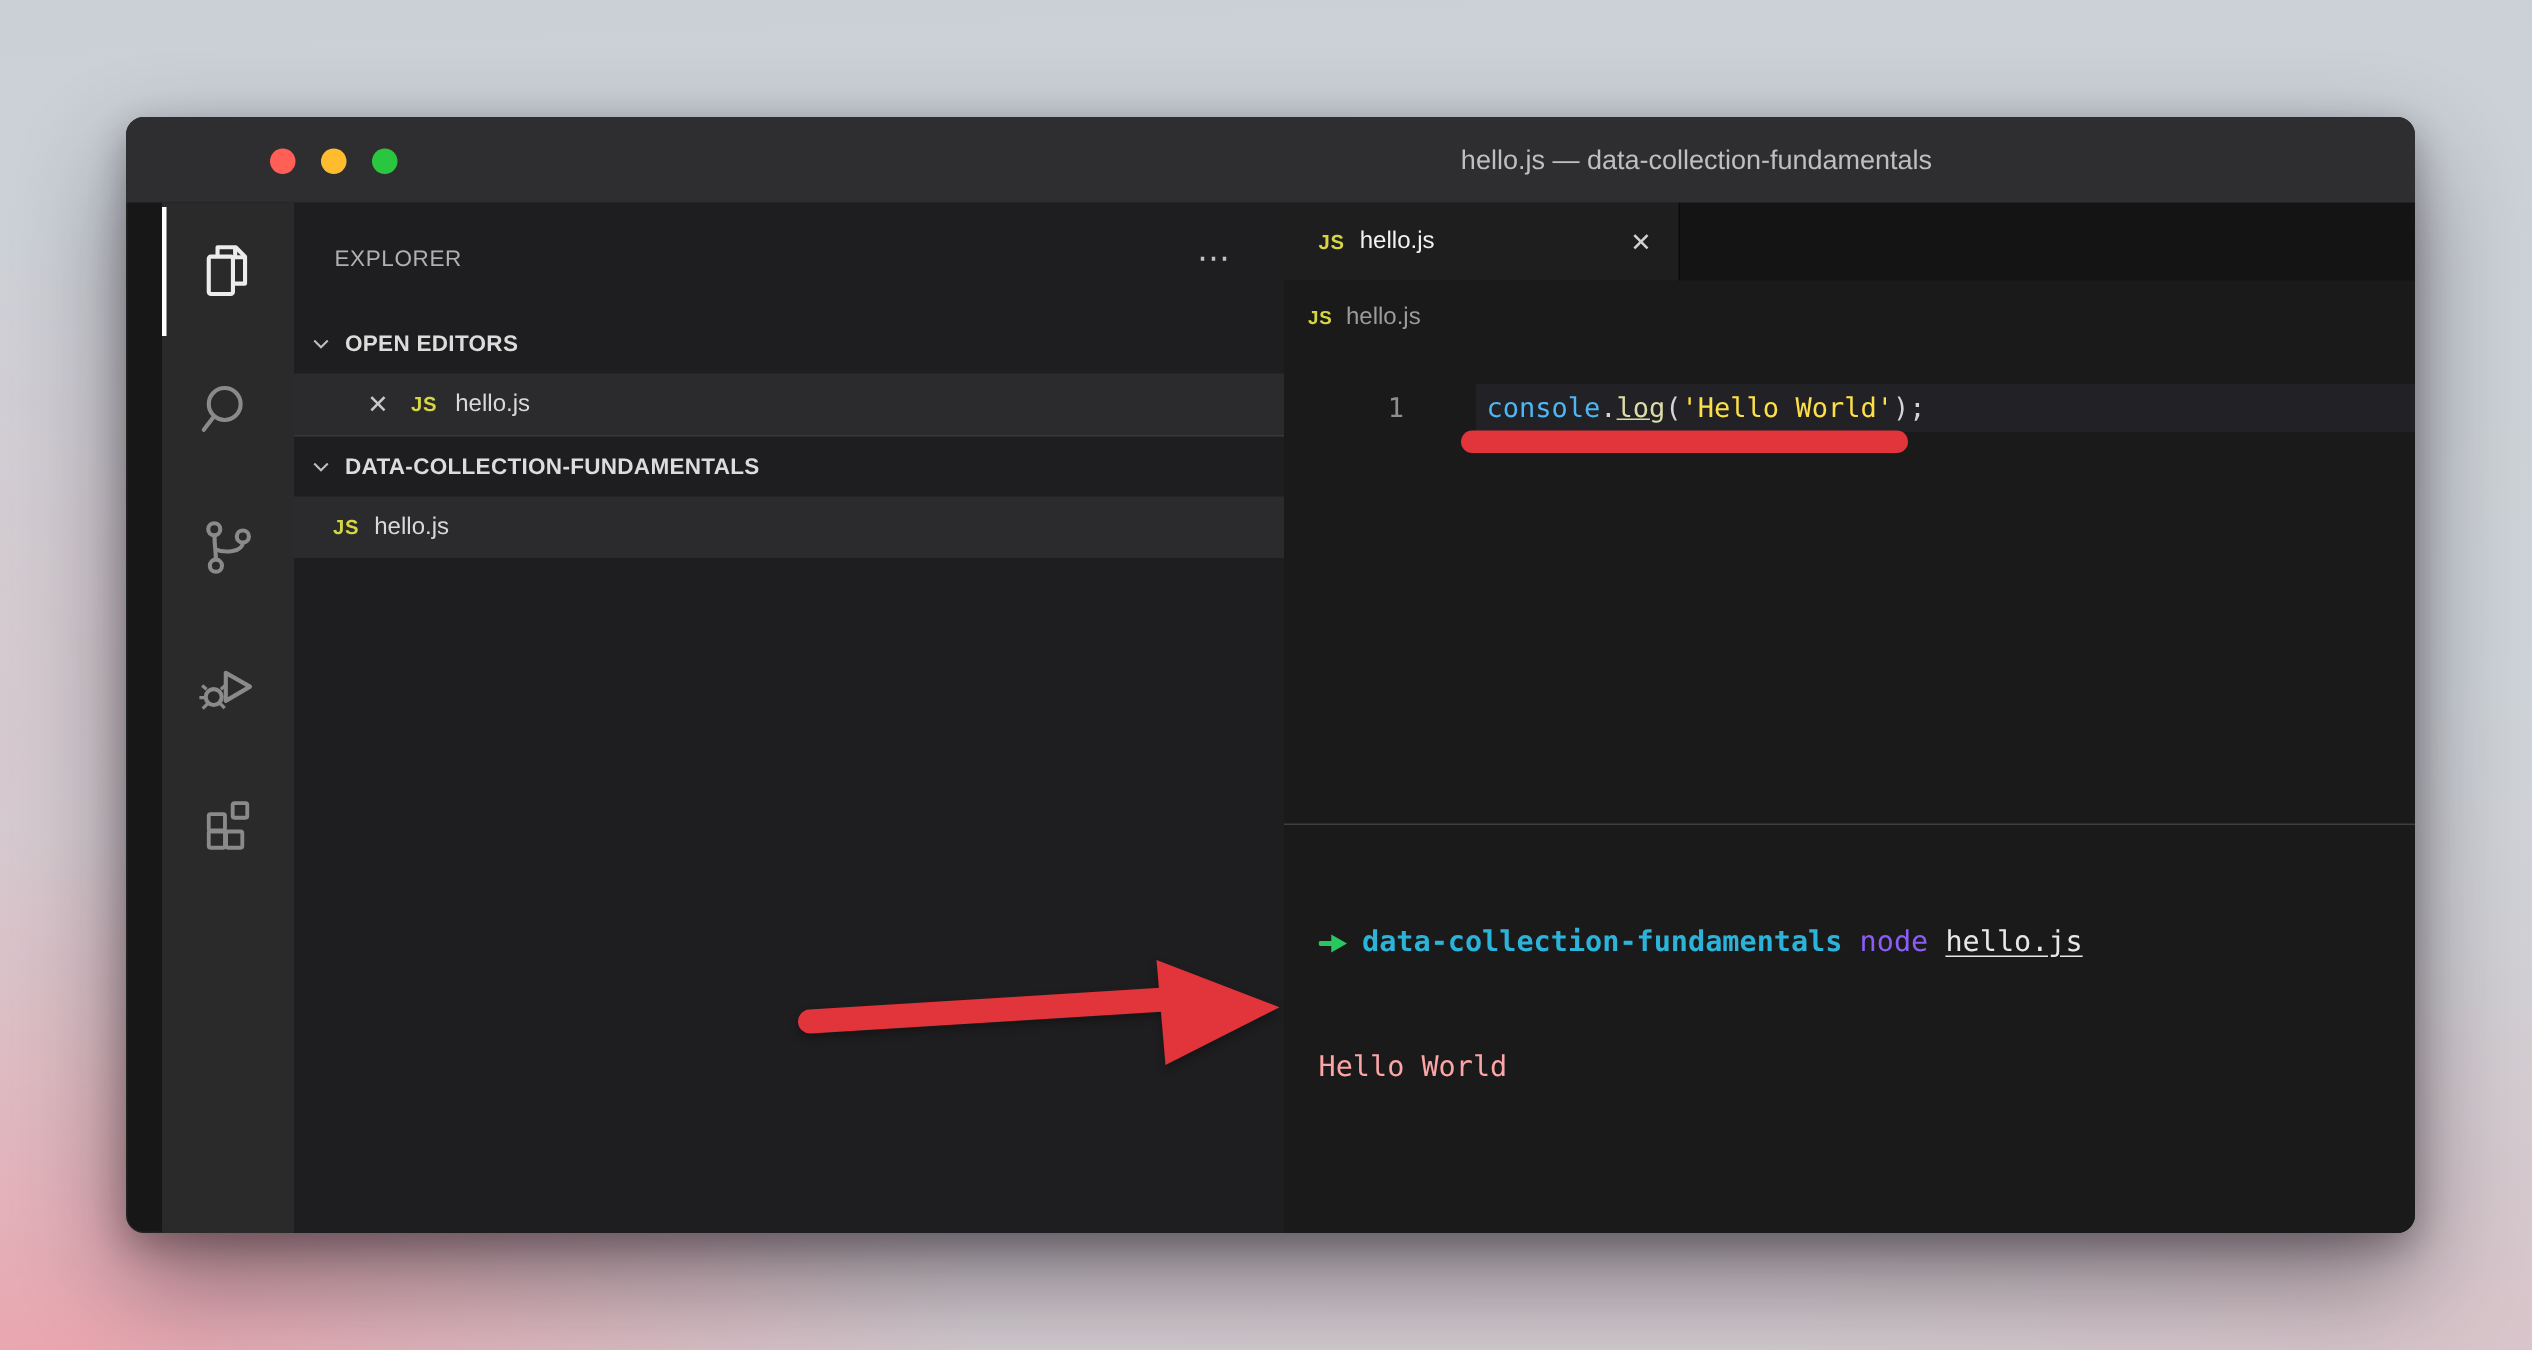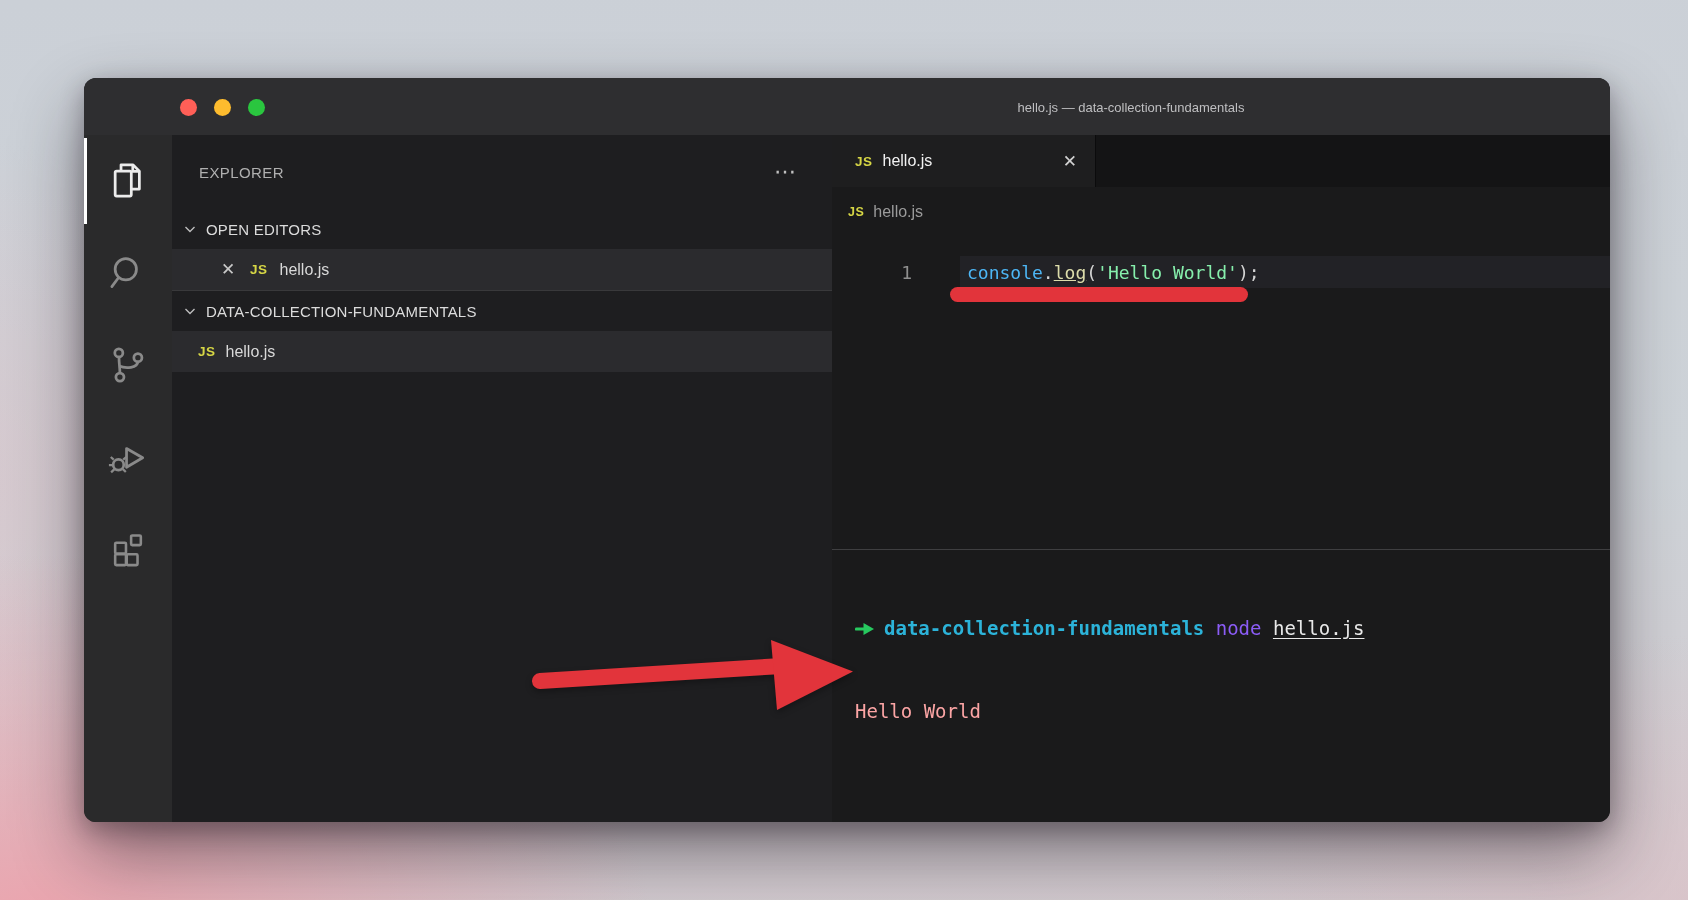--- a/index.html
+++ b/index.html
@@ -16,34 +16,34 @@
     position:absolute;left:84px;top:78px;width:1526px;height:744px;
     border-radius:12px;overflow:hidden;background:#171718;
     box-shadow:0 32px 70px rgba(20,10,20,.45), 0 8px 24px rgba(20,10,20,.3), inset 0 0 0 1px rgba(255,255,255,.05);
   }
   
   .titlebar{position:relative;height:57px;background:#2e2e30;}
   .lights{position:absolute;left:96px;top:99px;display:flex;gap:17px;}
   .light{width:17px;height:17px;border-radius:50%;}
   .title{
     position:absolute;top:50%;left:1047px;transform:translate(-50%,-50%);
-    color:#bfbfc1;font-size:13px;white-space:nowrap;
+    color:#bfbfc1;font-size:18px;white-space:nowrap;
   }
   
-  .main{display:flex;height:687px;}
+  .main{display:flex;height:687px;margin-left:24px;}
   .activitybar{position:relative;width:88px;background:#2a2a2b;flex:none;}
   .active-indicator{position:absolute;left:0;top:3px;width:3px;height:86px;background:#fff;}
   .ab-item{height:92px;display:flex;align-items:center;justify-content:center;color:#8a8a8a;}
   .ab-item.active{color:#ececec;}
   .ab-item svg{width:44px;height:44px;}
   
   .sidebar{width:660px;background:#1e1e20;flex:none;display:flex;flex-direction:column;font-size:15px;}
   .sb-header{height:74px;display:flex;align-items:center;padding:0 34px 0 27px;color:#b0b0b0;letter-spacing:.4px;}
   .sb-header .dots{margin-left:auto;color:#c0c0c0;font-size:22px;letter-spacing:2px;line-height:10px;}
-  .section-title{height:40px;display:flex;align-items:center;gap:8px;padding-left:10px;color:#dcdcdc;font-weight:normal;letter-spacing:.2px;}
+  .section-title{height:40px;display:flex;align-items:center;gap:8px;padding-left:10px;color:#dcdcdc;font-weight:bold;letter-spacing:.2px;}
   .section-title svg{width:16px;height:16px;color:#bdbdbd;flex:none;}
   .row{height:41px;display:flex;align-items:center;background:#2b2b2e;color:#d9d9d9;font-size:16px;}
   .row .close-x{color:#c8c8c8;font-size:17px;width:20px;text-align:center;}
   .js-badge{font-weight:bold;font-style:normal;font-size:13.5px;letter-spacing:.5px;}
   .open-editors{border-bottom:1px solid #39393b;}
   .row.open-ed{padding-left:46px;gap:12px;}
   .row.tree{padding-left:26px;gap:10px;}
   
   .editor-region{flex:1;display:flex;flex-direction:column;background:#1a1a1b;min-width:0;}
   .tabbar{height:52px;background:#141415;display:flex;flex:none;}
@@ -171,21 +171,21 @@
       </div>
 
       <div class="breadcrumb">
         <span class="js-badge" style="font-size: 12.5px; color: rgb(214, 214, 69);">JS</span>
         <span class="breadcrumb-label">hello.js</span>
       </div>
 
       <div class="code-area">
         <div class="current-line"></div>
         <div class="gutter-num">1</div>
-        <div class="code-line"><span style="color: rgb(77, 182, 245);">console</span><span style="color: rgb(212, 212, 212);">.</span><span style="color: rgb(220, 220, 170); text-decoration: underline;">log</span><span style="color: rgb(212, 212, 212);">(</span><span style="color: #86efac;">'Hello World'</span><span style="color: rgb(212, 212, 212);">);</span></div>
+        <div class="code-line"><span style="color: rgb(77, 182, 245);">console</span><span style="color: rgb(212, 212, 212);">.</span><span style="color: rgb(220, 220, 170); text-decoration: underline;">log</span><span style="color: rgb(212, 212, 212);">(</span><span style="color: #fde047;">'Hello World'</span><span style="color: rgb(212, 212, 212);">);</span></div>
         <div class="red-underline" style="background: rgb(226, 52, 59);"></div>
       </div>
 
       <div class="panel">
 
         <div class="terminal">
           <div class="t-line">
             <svg class="prompt-arrow" viewBox="0 0 20 14" style="fill: rgb(39, 201, 95);">
               <rect x="0" y="5.4" width="10" height="3.2" rx="1.2"></rect>
               <path d="M8.5 1 L19 7 L8.5 13 Z"></path>

